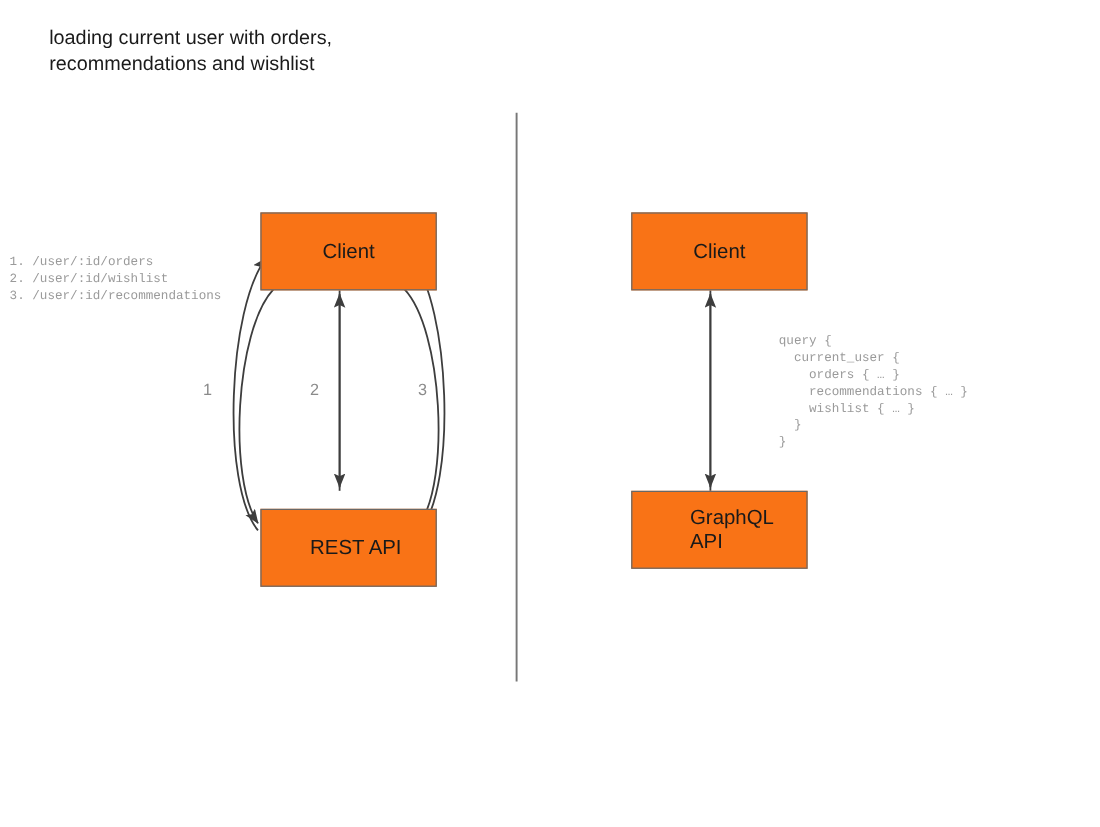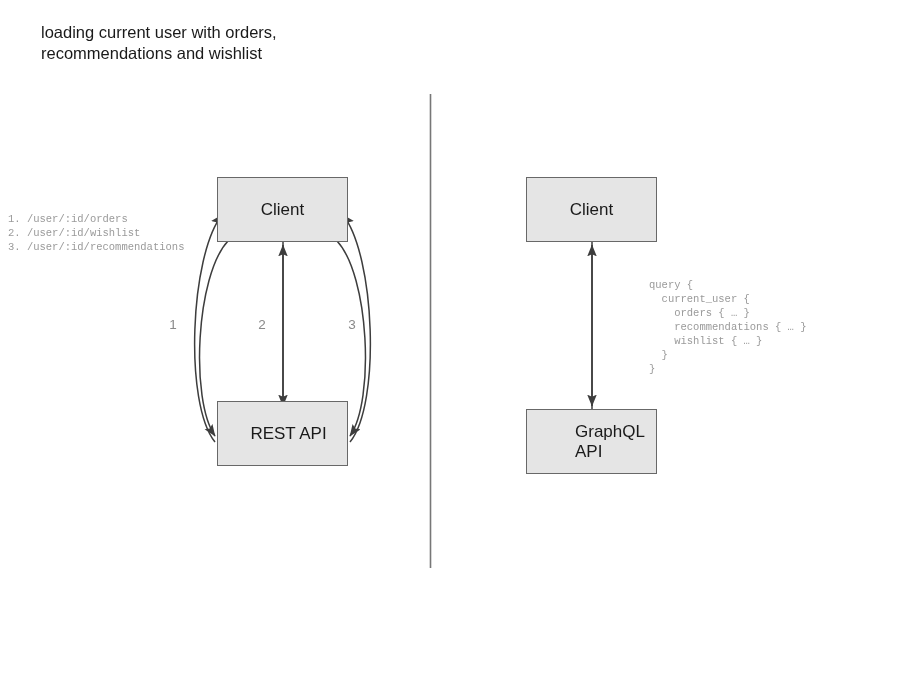--- a/index.html
+++ b/index.html
@@ -30,34 +30,34 @@
     text-align: left;
     font-size: 16.5px;
     line-height: 21px;
     color: #1a1a1a;
     font-family: "Liberation Sans", sans-serif;
     white-space: pre-line;
     margin-left: 41px;
   }
   .node-box {
     position: absolute;
-    width: 131px;
+    width: 147px;
     height: 65px;
     box-sizing: border-box;
-    background: #e5e5e5;
+    background: #f97316;
     border: 1.4px solid #686868;
     display: flex;
     align-items: center;
     justify-content: center;
     font-size: 17px;
     color: #1a1a1a;
     font-family: "Liberation Sans", sans-serif;
   }
   #box-client-rest { left: 217px; top: 177px; }
-  #box-rest-api    { left: 217px; top: 401px; padding-left: 12px; }
+  #box-rest-api    { left: 217px; top: 424px; padding-left: 12px; }
   #box-client-gql  { left: 526px; top: 177px; }
   #box-graphql-api { left: 526px; top: 409px; padding-left: 48px; }
 
   .edge-label {
     position: absolute;
     font-size: 13.5px;
     color: #8a8a8a;
     font-family: "Liberation Sans", sans-serif;
     text-align: center;
     width: 20px;

